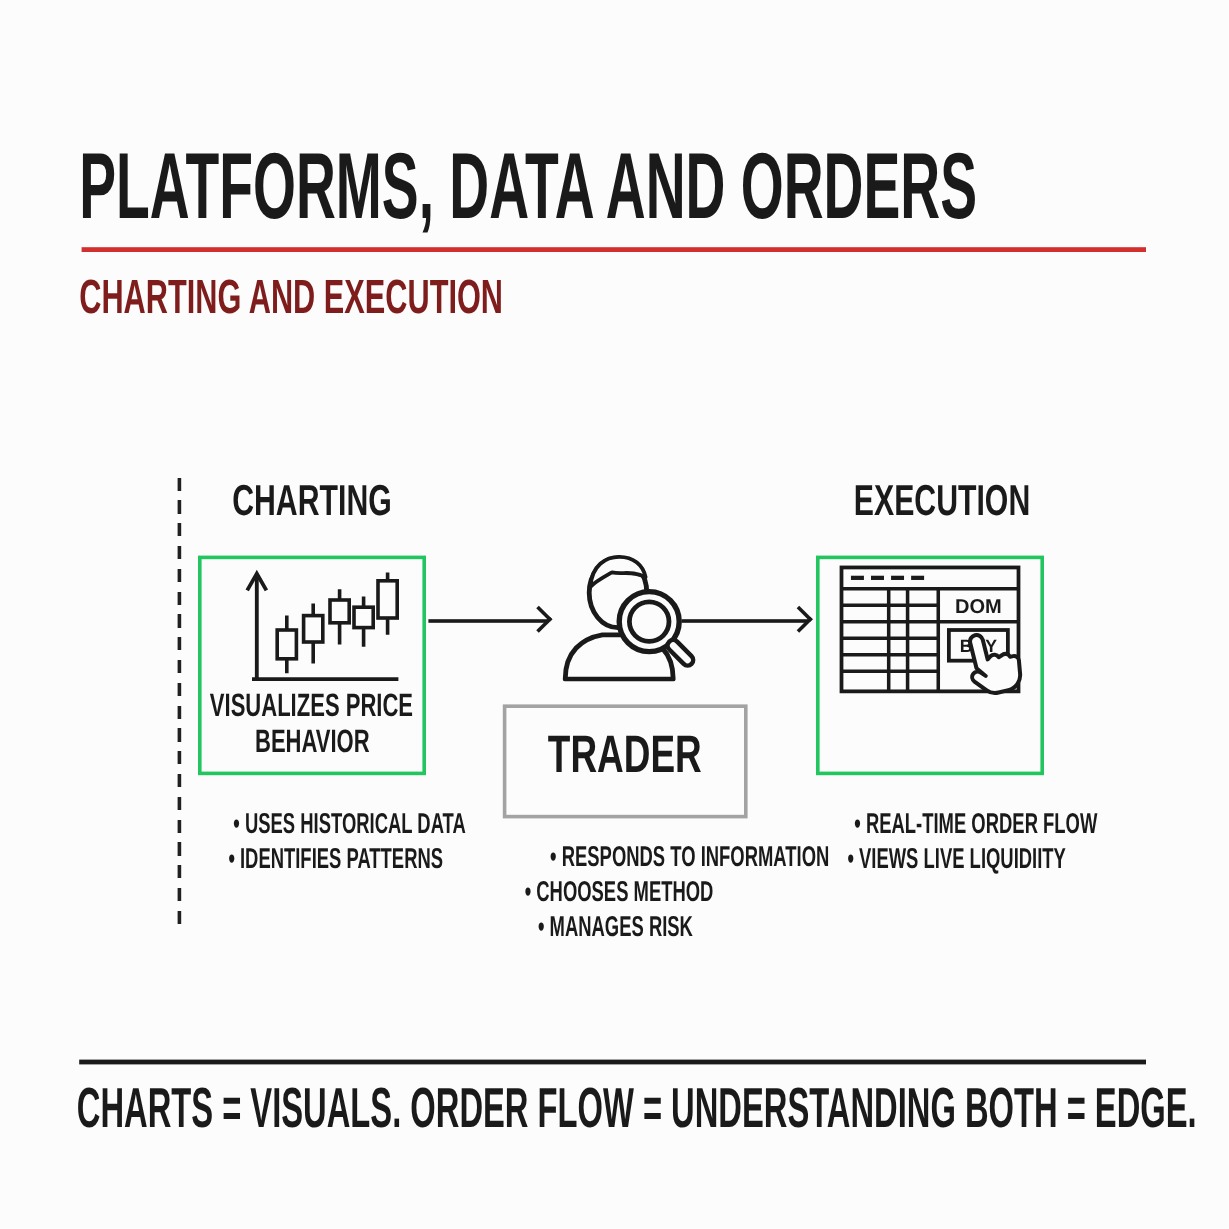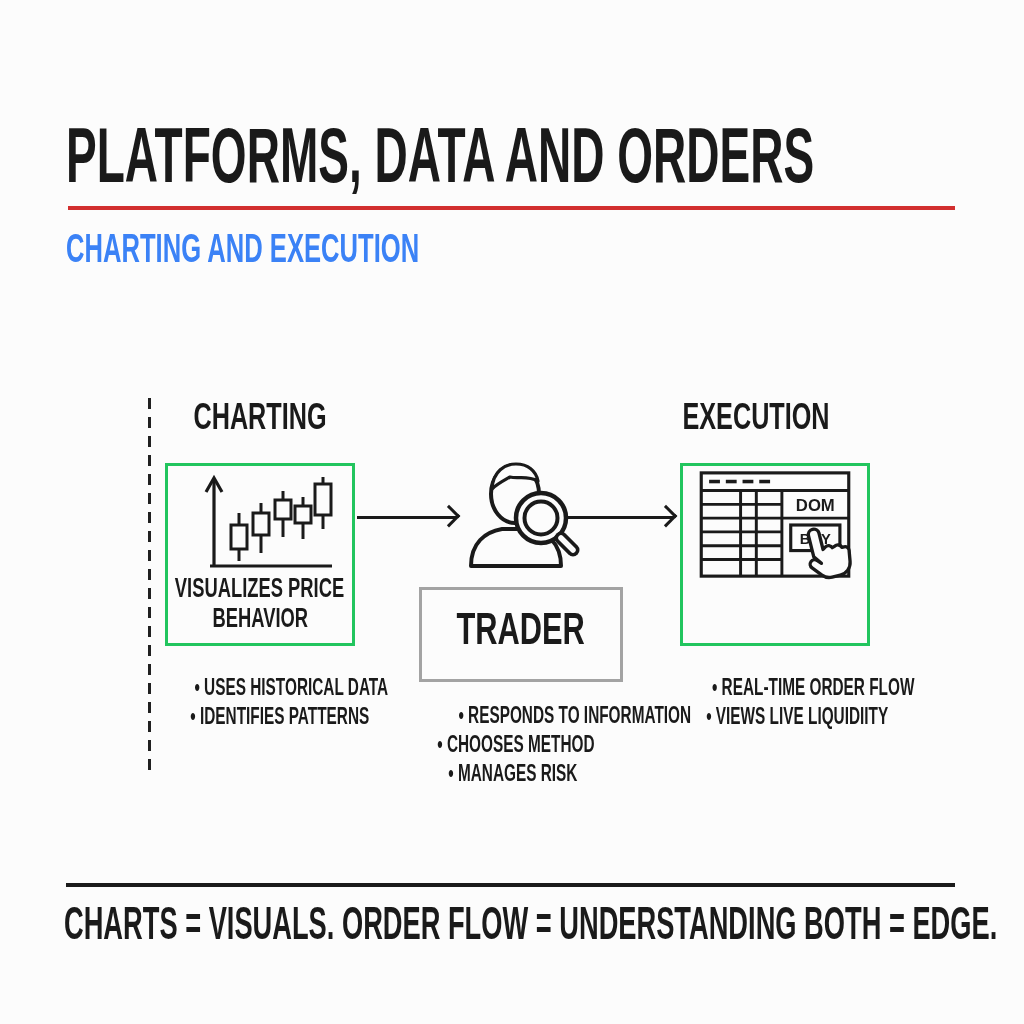--- a/index.html
+++ b/index.html
@@ -8,26 +8,26 @@
     font-family:"Liberation Sans",sans-serif;color:#1a1a1a;overflow:hidden;
   }
   .cx{display:inline-block;white-space:nowrap;}
   .left{transform-origin:left center;}
   .center{transform-origin:center center;}
   .sx58{transform:scaleX(.58);} .sx59{transform:scaleX(.59);}
   .sx64{transform:scaleX(.64);} .sx68{transform:scaleX(.68);}
   .sx70{transform:scaleX(.70);}
   .title{position:absolute;left:66px;top:116px;font-size:78px;font-weight:700;line-height:1;letter-spacing:0;}
   .red-rule{position:absolute;left:68px;top:206px;width:887px;height:4px;background:#d22f2f;}
-  .subtitle{position:absolute;left:66px;top:228px;font-size:40px;font-weight:700;line-height:1;color:#3b82f6;}
+  .subtitle{position:absolute;left:66px;top:228px;font-size:40px;font-weight:700;line-height:1;color:#7f1d1d;}
   .dashed{position:absolute;left:148px;top:398px;width:3px;height:372px;
     background:repeating-linear-gradient(to bottom,#202020 0 11px,transparent 11px 19px);}
   .sec-header{position:absolute;top:399px;font-size:36px;font-weight:700;line-height:1;text-align:center;}
   .sec-header.ch{left:165px;width:190px;}
-  .sec-header.ex{left:651px;width:190px;}
+  .sec-header.ex{left:680px;width:190px;}
   .card{position:absolute;top:463px;width:190px;height:183px;border:3px solid #22c55e;
     box-sizing:border-box;background:#fcfcfc;display:flex;flex-direction:column;align-items:center;}
   .card.ch{left:165px;} .card.ex{left:680px;}
   .card svg{flex:0 0 auto;}
   .card-label{margin-top:2px;text-align:center;font-size:27px;font-weight:700;line-height:1.1;}
   .trader-box{position:absolute;left:419px;top:587px;width:204px;height:95px;border:3px solid #a3a3a3;
     box-sizing:border-box;display:flex;align-items:center;justify-content:center;padding-bottom:12px;}
   .trader-box .lbl{font-size:44px;font-weight:700;line-height:1;}
   .trader-icon{position:absolute;left:456px;top:454px;}
   .bullets{position:absolute;text-align:center;font-size:24px;font-weight:700;line-height:29px;}

